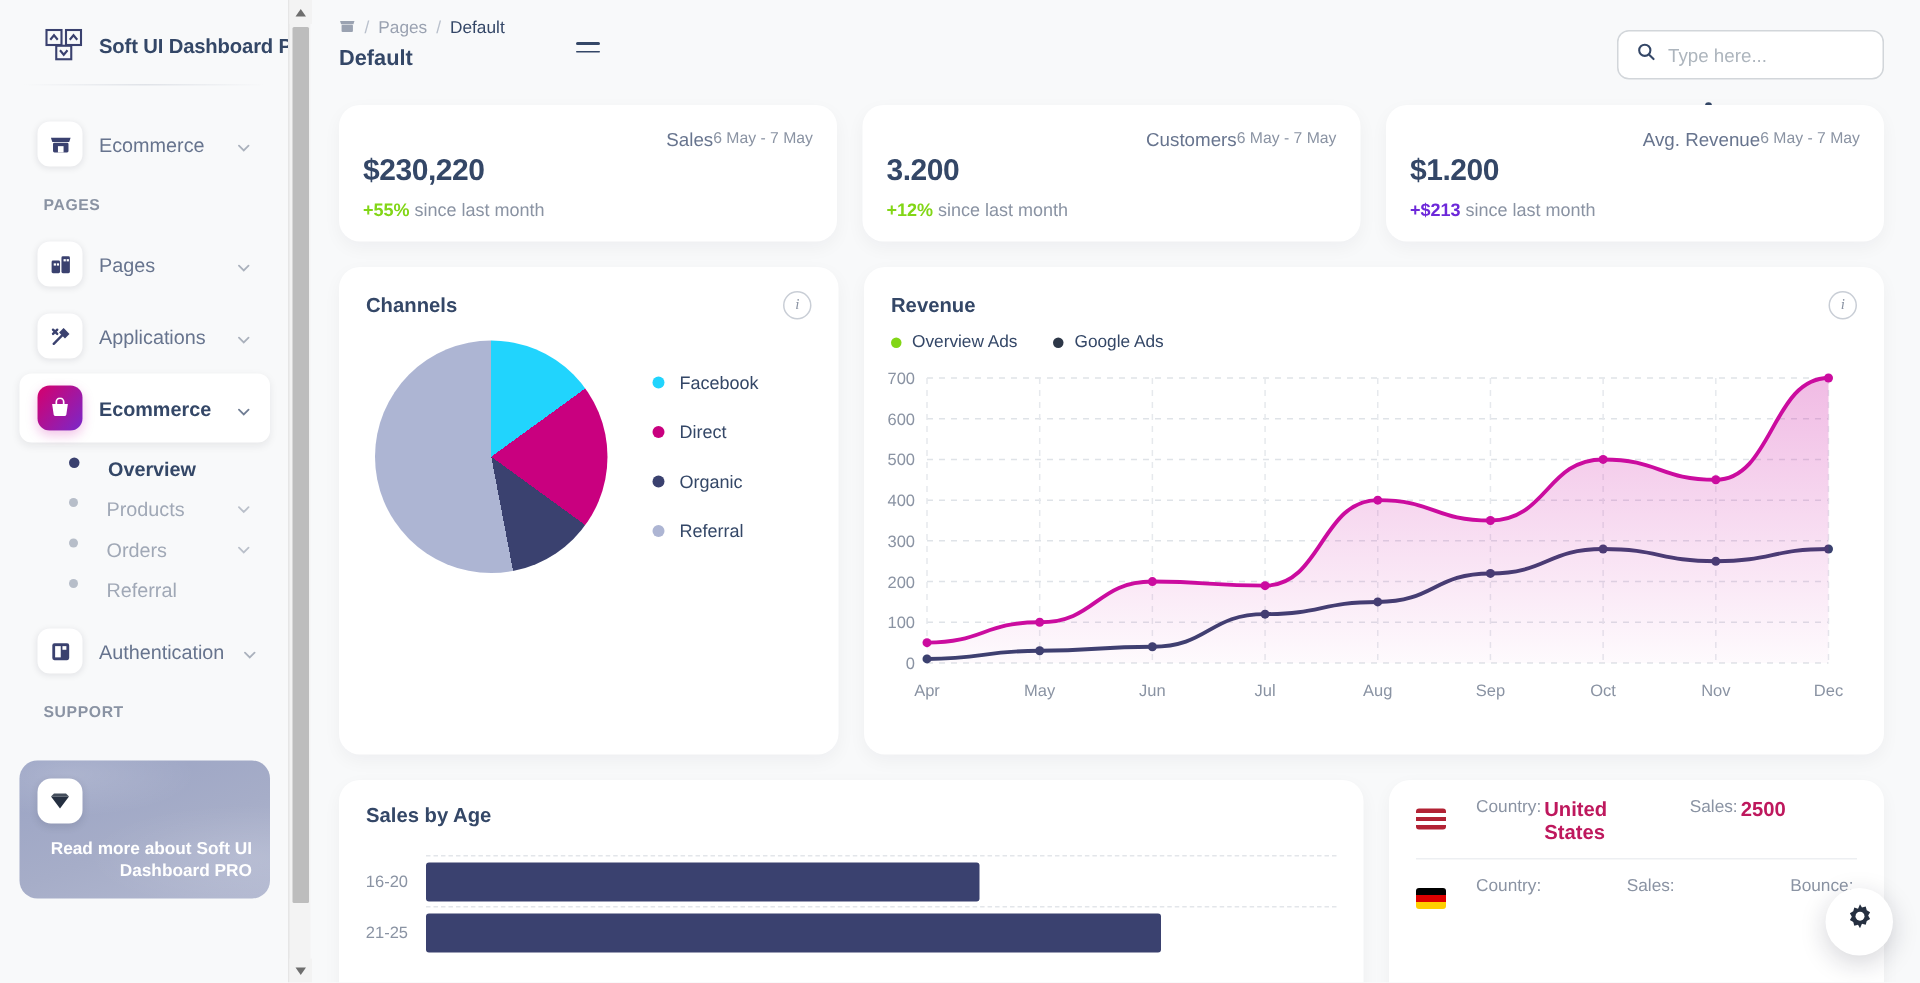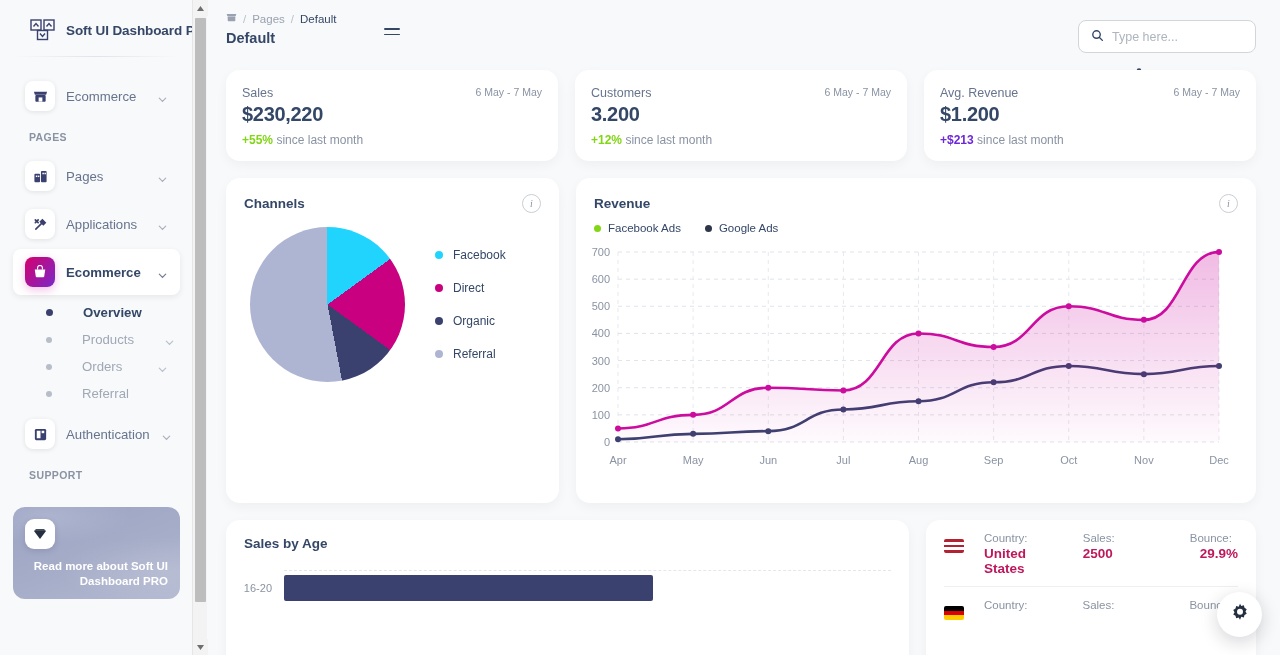--- a/index.html
+++ b/index.html
@@ -61,21 +61,21 @@
   }
   .nav-icon svg { display: block; }
   .nav-label {
     font-size: 13.2px; color: #67748e; flex: 1; white-space: nowrap;
   }
   .nav-item.active > .nav-label { color: #344767; font-weight: 600; }
   .caret { width: 11px; height: 11px; flex: 0 0 11px; opacity: .7; }
 
   .subnav { padding: 2px 0 2px 0; margin-left: 18px; }
   .sub-item {
-    display: flex; align-items: center; gap: 30px;
+    display: flex; align-items: flex-start; gap: 19px;
     padding: 6px 12px 6px 8px; border-radius: 7px; cursor: pointer;
   }
   .sub-bullet {
     width: 6px; height: 6px; border-radius: 50%; background: #b7bec9;
     flex: 0 0 6px; margin-left: 7px;
   }
   .sub-item.active .sub-bullet { background: #3a416f; width: 7px; height: 7px; flex: 0 0 7px; }
   .sub-label { font-size: 13.2px; color: #a0a8b6; flex: 1; }
   .sub-item.active .sub-label { color: #344767; font-weight: 600; }
 
@@ -158,21 +158,21 @@
 
   .content { padding: 8px 24px 0 18px; }
   .row { display: flex; gap: 17px; }
   .card {
     background: #fff; border-radius: 14px;
     box-shadow: 0 4px 12px rgba(20,20,43,.045);
   }
 
   
   .stat { flex: 1; padding: 16px 16px 14px 16px; position: relative; }
-  .stat-top { display: flex; justify-content: space-between; align-items: flex-start; }
+  .stat-top { display: flex; justify-content: flex-end; align-items: flex-start; }
   .stat-title { font-size: 12.5px; color: #67748e; }
   .stat-date { font-size: 10.5px; color: #8a93a3; }
   .stat-value { font-size: 20px; font-weight: 700; color: #344767; margin-top: 3px; letter-spacing: -.3px; }
   .stat-delta { font-size: 12px; color: #8a93a3; margin-top: 7px; }
   .stat-delta b { font-weight: 700; }
   .up { color: #82d616; }
   .dk { color: #6d28d9; }
 
   
   .card-head { display: flex; justify-content: space-between; align-items: center; padding: 16px 18px 0 18px; }
@@ -217,21 +217,21 @@
   .bar-track { flex: 1; position: relative; }
   .bar-track::before {
     content:""; position:absolute; left:0; right:0; top:-5px; height:0;
     border-top: 1px dashed #e3e6ea;
   }
   .ctry-row { display: flex; align-items: flex-start; padding: 12px 18px 10px 18px; gap: 20px; }
   .flag {
     width: 20px; height: 14px; border-radius: 2px; margin-top: 7px; flex: 0 0 20px;
     overflow: hidden; position: relative;
   }
-  .ctry-col { display: flex; flex-direction: column; gap: 2px; }
+  .ctry-col { display: flex; flex-direction: row; gap: 2px; }
   .ctry-k { font-size: 11.5px; color: #8a93a3; }
   .ctry-v { font-size: 13.5px; color: #be185d; font-weight: 700; }
   .ctry-div { height: 1px; background: #edeff2; margin: 0 18px; }
 
   .fab {
     position: absolute; right: 18px; bottom: 18px;
     width: 45px; height: 45px; border-radius: 50%; background: #fff;
     box-shadow: 0 5px 18px rgba(20,20,43,.18);
     display: flex; align-items: center; justify-content: center; cursor: pointer;
     z-index: 50;
@@ -531,21 +531,21 @@
       </div>
 
       <div class="card" id="revenue-card">
         <div class="card-head">
           <span class="card-title">Revenue</span>
           <span class="info-dot">i</span>
         </div>
         <div class="rev-legend" id="rev-legend">
             <div class="rev-lg">
               <span class="d" style="background:#82d616"></span>
-              <span>Facebook Ads</span>
+              <span>Overview Ads</span>
             </div>
             <div class="rev-lg">
               <span class="d" style="background:#2d3748"></span>
               <span>Google Ads</span>
             </div>
           </div>
         <div class="chart-holder">
           <svg id="rev-chart" width="655" height="240">
               <line x1="42" y1="202" x2="643" y2="202" stroke="#dfe3e8" stroke-width="1" stroke-dasharray="4 4"></line>
               <text x="34" y="206" text-anchor="end" font-size="11" fill="#8a93a3" font-family="&quot;Liberation Sans&quot;, sans-serif">0</text>
@@ -618,20 +618,26 @@
         <div class="card-head" style="padding-bottom:2px">
           <span class="card-title">Sales by Age</span>
         </div>
         <div class="bars" id="age-bars">
             <div class="bar-row">
               <span class="bar-label">16-20</span>
               <span class="bar-track">
                 <span class="bar" style="display:block;width:60.8%;background:#3a416f"></span>
               </span>
             </div>
+            <div class="bar-row">
+              <span class="bar-label">21-25</span>
+              <span class="bar-track">
+                <span class="bar" style="display:block;width:80.80000000000001%;background:#3a416f"></span>
+              </span>
+            </div>
           </div>
       </div>
 
       <div class="card" id="country-card">
         <div id="country-rows">
             <div class="ctry-row">
               <span class="flag" style="background:linear-gradient(#b22234 0 20%,#fff 20% 40%,#b22234 40% 60%,#fff 60% 80%,#b22234 80% 100%)"></span>
               <span class="ctry-col">
                 <span class="ctry-k">Country:</span>
                 <span class="ctry-v">United States</span>

